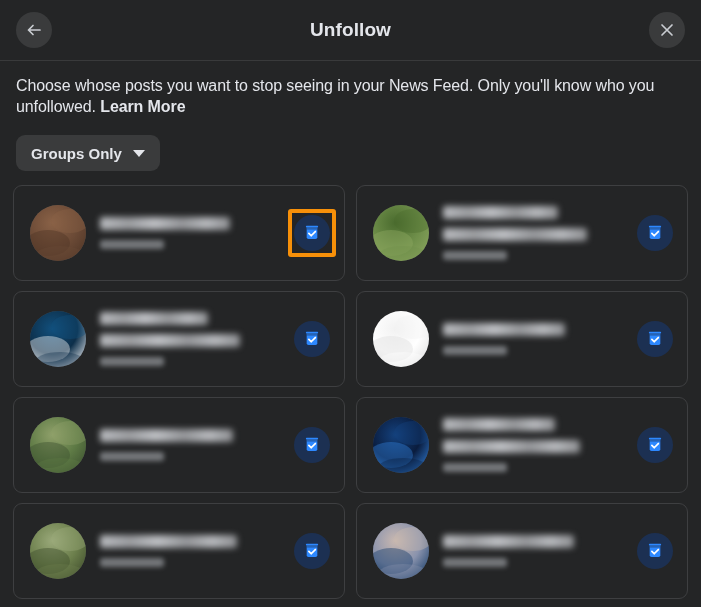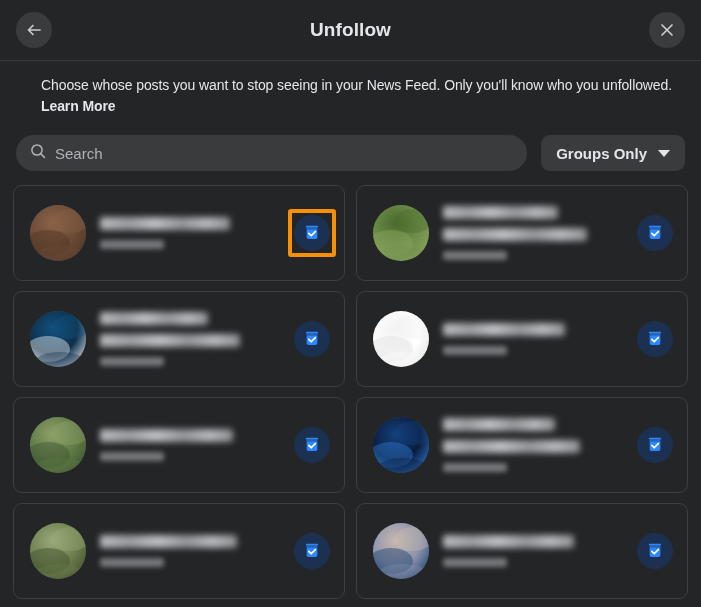--- a/index.html
+++ b/index.html
@@ -52,25 +52,24 @@
   .dialog-title {
     font-size: 19px;
     font-weight: bold;
     color: #e4e6eb;
     letter-spacing: 0.1px;
   }
 
   
   .description {
     padding: 14px 16px 4px 16px;
-    font-size: 14px;
+    font-size: 16px;
     line-height: 21px;
     color: #e4e6eb;
     letter-spacing: -0.1px;
-    margin-left: 25px;
   }
   .learn-more {
     font-weight: bold;
     color: #e4e6eb;
     text-decoration: none;
     cursor: pointer;
   }
 
   
   .controls {
@@ -243,29 +242,20 @@
         </svg>
       </span>
     </button>
   </div>
 
   <div class="description">
     <span>Choose whose posts you want to stop seeing in your News Feed. Only you'll know who you unfollowed. </span><a class="learn-more">Learn More</a>
   </div>
 
   <div class="controls">
-    <div class="search-wrap">
-      <span>
-        <svg width="16" height="16" viewBox="0 0 16 16" fill="none">
-          <circle cx="7" cy="7" r="5.1" stroke="#b0b3b8" stroke-width="1.5"></circle>
-          <path d="M10.8 10.8L14.4 14.4" stroke="#b0b3b8" stroke-width="1.5" stroke-linecap="round"></path>
-        </svg>
-      </span>
-      <input class="search-input" type="text" placeholder="Search" style="">
-    </div>
 
     <button class="filter-btn">
       <span>Groups Only</span>
       <span class="caret"></span>
     </button>
   </div>
 
   <div class="list" id="list">
       <div class="card is-highlighted">
         <div class="avatar">

